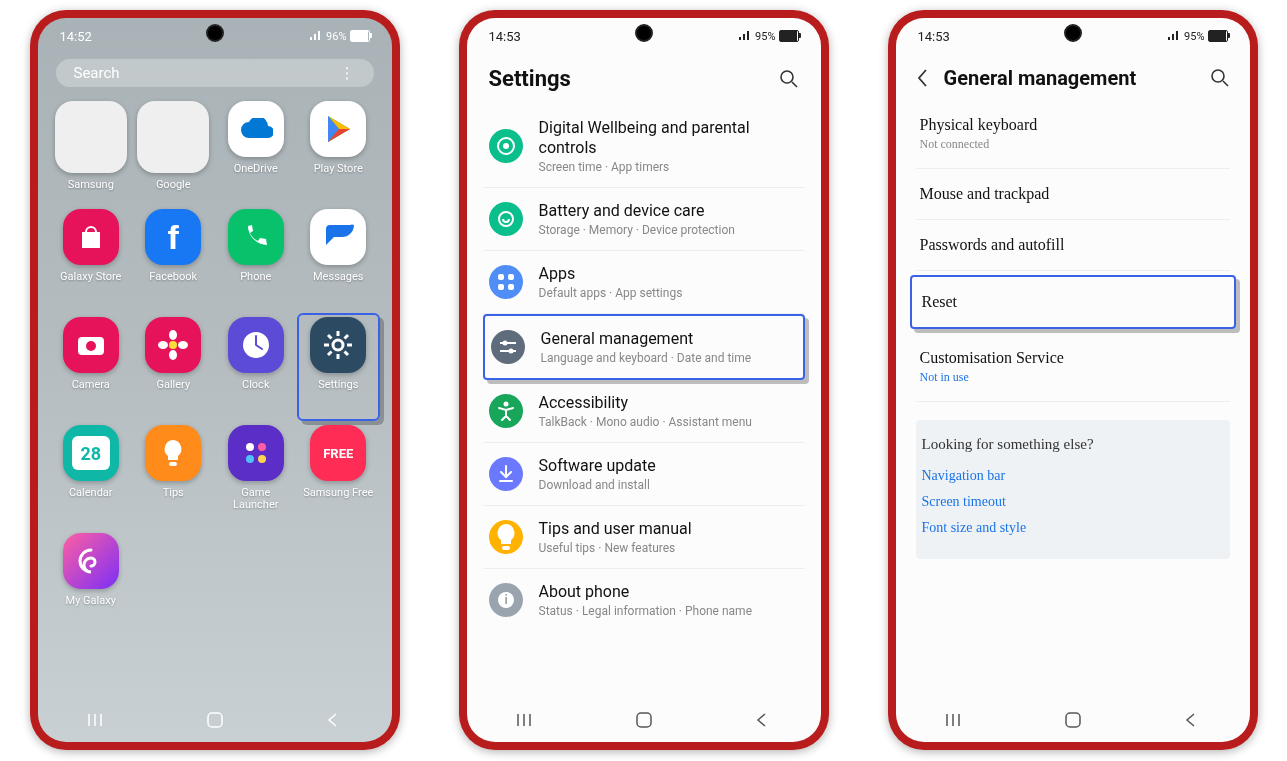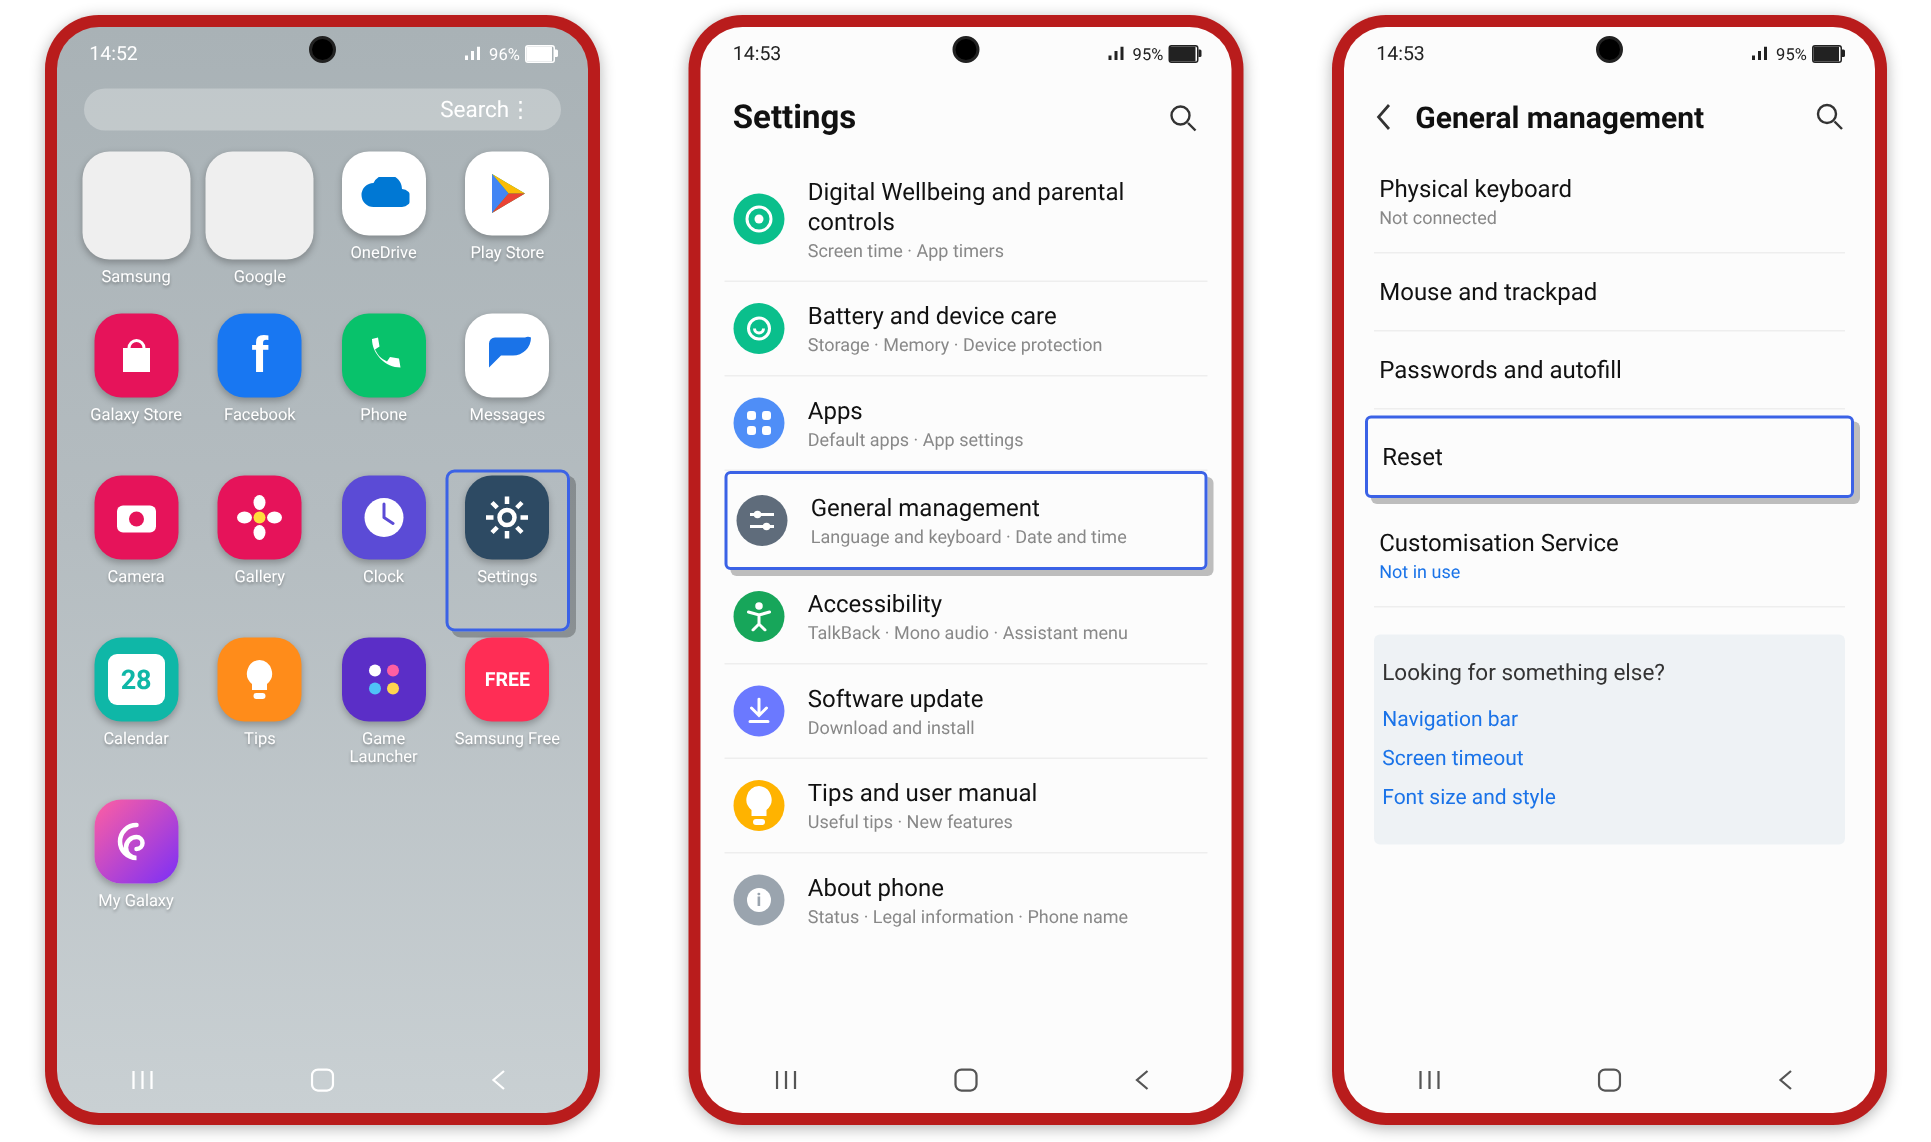--- a/index.html
+++ b/index.html
@@ -15,21 +15,21 @@
   .batt{width:18px;height:10px;border:1px solid currentColor;border-radius:2px;position:relative;display:inline-block;}
   .batt::after{content:"";position:absolute;right:-3px;top:2px;width:2px;height:5px;background:currentColor;border-radius:0 1px 1px 0;}
   .batt i{display:block;height:100%;background:currentColor;}
   .navbar{height:44px;display:flex;align-items:center;justify-content:space-around;}
   .home .navbar{color:#fff;}
   .settings .navbar,.gm .navbar{color:#555;}
   .nkey{width:30px;display:flex;justify-content:center;}
 
   
   .home .screen{background:linear-gradient(180deg,#a9b2b6 0%,#b4bcc0 45%,#c9d0d3 100%);}
-  .searchbar{margin:5px 18px 10px;height:28px;border-radius:22px;background:rgba(255,255,255,.28);display:flex;align-items:center;padding:0 18px;color:#fff;font-size:15px;justify-content:flex-end;}
+  .searchbar{margin:5px 18px 10px;height:28px;border-radius:22px;background:rgba(255,255,255,.28);display:flex;align-items:center;padding:0 18px;color:#fff;font-size:15px;justify-content:space-between;}
   .grid{flex:1;display:grid;grid-template-columns:repeat(4,1fr);grid-auto-rows:108px;padding:0 12px;gap:0;}
   .app{display:flex;flex-direction:column;align-items:center;justify-content:flex-start;padding-top:4px;}
   .icon{width:56px;height:56px;border-radius:18px;display:flex;align-items:center;justify-content:center;font-size:26px;color:#fff;box-shadow:0 2px 5px rgba(0,0,0,.25);}
   .app .lbl{font-size:11px;color:#fff;margin-top:6px;text-align:center;line-height:12px;max-width:76px;text-shadow:0 1px 2px rgba(0,0,0,.3);}
   .folder{background:#efefef;display:grid;grid-template-columns:1fr 1fr;grid-template-rows:1fr 1fr;padding:8px;gap:4px;}
   .folder span{border-radius:5px;}
   .hl-home{border:2px solid #3b62e6;border-radius:6px;padding:2px 0 2px;box-shadow:4px 4px 0 rgba(0,0,0,.25);}
 
   
   .settings .screen{background:#fcfcfc;}
@@ -40,21 +40,21 @@
   .row:last-child{border-bottom:none;}
   .ric{width:34px;height:34px;border-radius:50%;flex:0 0 34px;display:flex;align-items:center;justify-content:center;color:#fff;font-size:16px;}
   .rtext .t{font-size:16px;color:#111;line-height:20px;}
   .rtext .s{font-size:12px;color:#888;margin-top:2px;}
   .hl-row{border:2px solid #3b62e6;border-radius:4px;box-shadow:4px 4px 0 rgba(0,0,0,.25);border-bottom:2px solid #3b62e6 !important;}
 
   
   .gm .screen{background:#fcfcfc;}
   .gmhdr{display:flex;align-items:center;gap:14px;padding:12px 20px 6px;}
   .gmhdr h1{margin:0;font-size:20px;font-weight:700;color:#111;flex:1;}
-  .gmlist{flex:1;padding:4px 20px 0;}
+  .gmlist{flex:1;padding:4px 20px 0;font-family:Liberation Serif, serif;}
   .gmrow{padding:16px 4px;border-bottom:1px solid #eee;}
   .gmrow .t{font-size:16px;color:#111;}
   .gmrow .s{font-size:12px;color:#888;margin-top:3px;}
   .gmrow .s.blue{color:#1a73e8;}
   .hl-gm{border:2px solid #3b62e6;border-radius:4px;box-shadow:4px 4px 0 rgba(0,0,0,.25);padding:16px 10px;margin:4px -6px;border-bottom:2px solid #3b62e6 !important;}
   .suggest{margin:18px 0 0;background:#eef2f5;border-radius:4px;padding:16px 6px 18px;}
   .suggest .q{font-size:15px;color:#333;margin-bottom:10px;}
   .suggest a{display:block;color:#1a73e8;font-size:14px;padding:5px 0;text-decoration:none;}
   .dots{letter-spacing:1px;}
   svg{display:block;}

